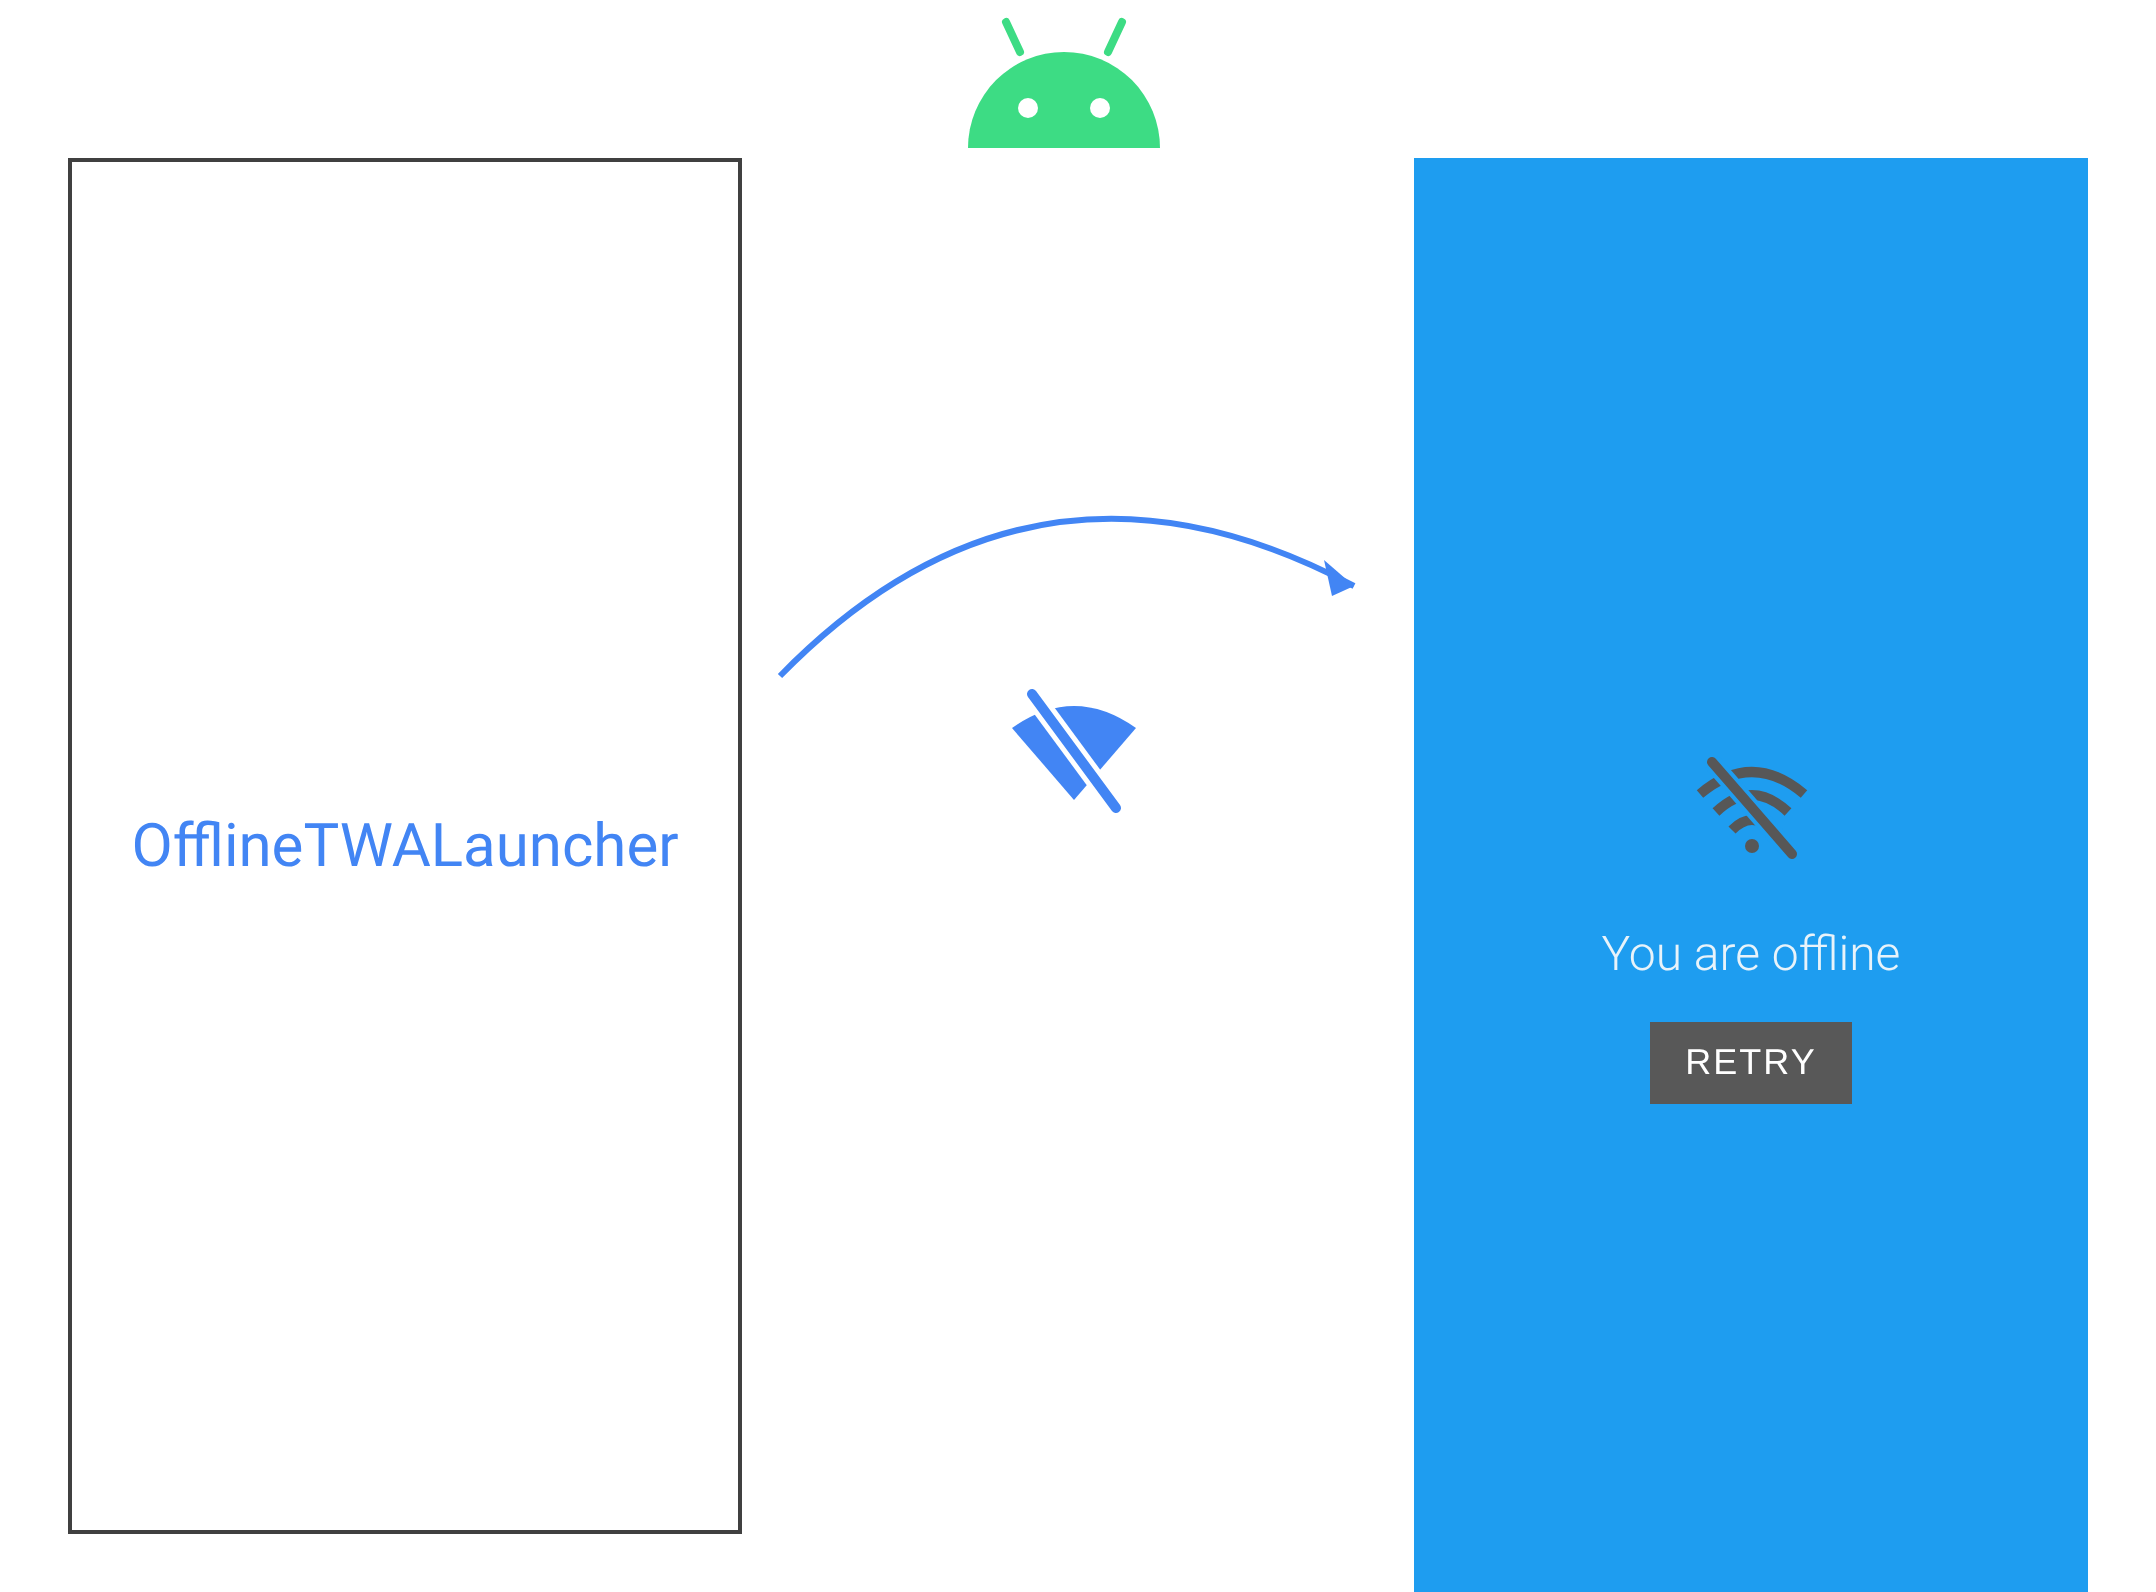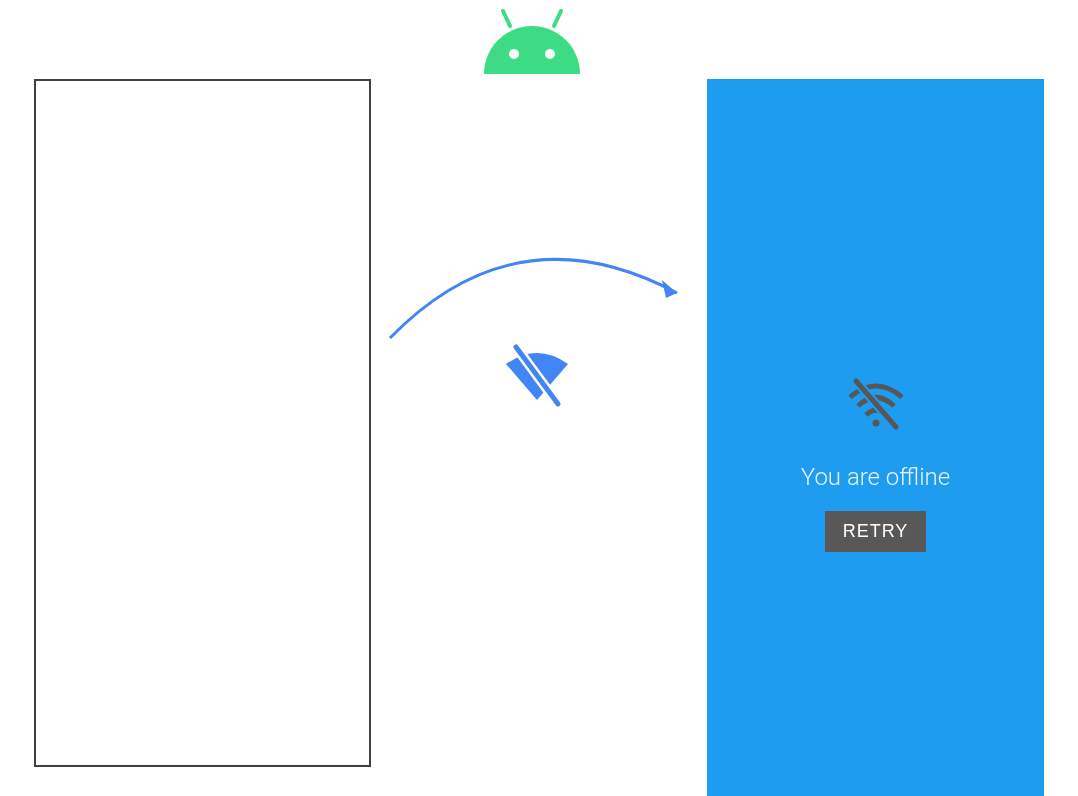--- a/index.html
+++ b/index.html
@@ -105,21 +105,21 @@
         <line x1="85" y1="7" x2="78" y2="22" stroke="#3ddc84" stroke-width="4" stroke-linecap="round"></line>
         <path d="M 8 70 A 48 48 0 0 1 104 70 Z"></path>
       </g>
       <circle cx="38" cy="50" r="5" fill="#ffffff"></circle>
       <circle cx="74" cy="50" r="5" fill="#ffffff"></circle>
     </svg>
   </div>
 
   <div class="left-panel">
     <div class="left-panel-text">
-      <br>
+      <span>OfflineTWALauncher</span><br>
     </div>
   </div>
 
   <div class="arrow-container">
     <svg viewBox="0 0 310 102" xmlns="http://www.w3.org/2000/svg">
       <path d="M 8 100 Q 135 -30 295 55" fill="none" stroke="#4285f4" stroke-width="3"></path>
       <polygon points="295,55 280,42 284,60" fill="#4285f4"></polygon>
     </svg>
   </div>
 

